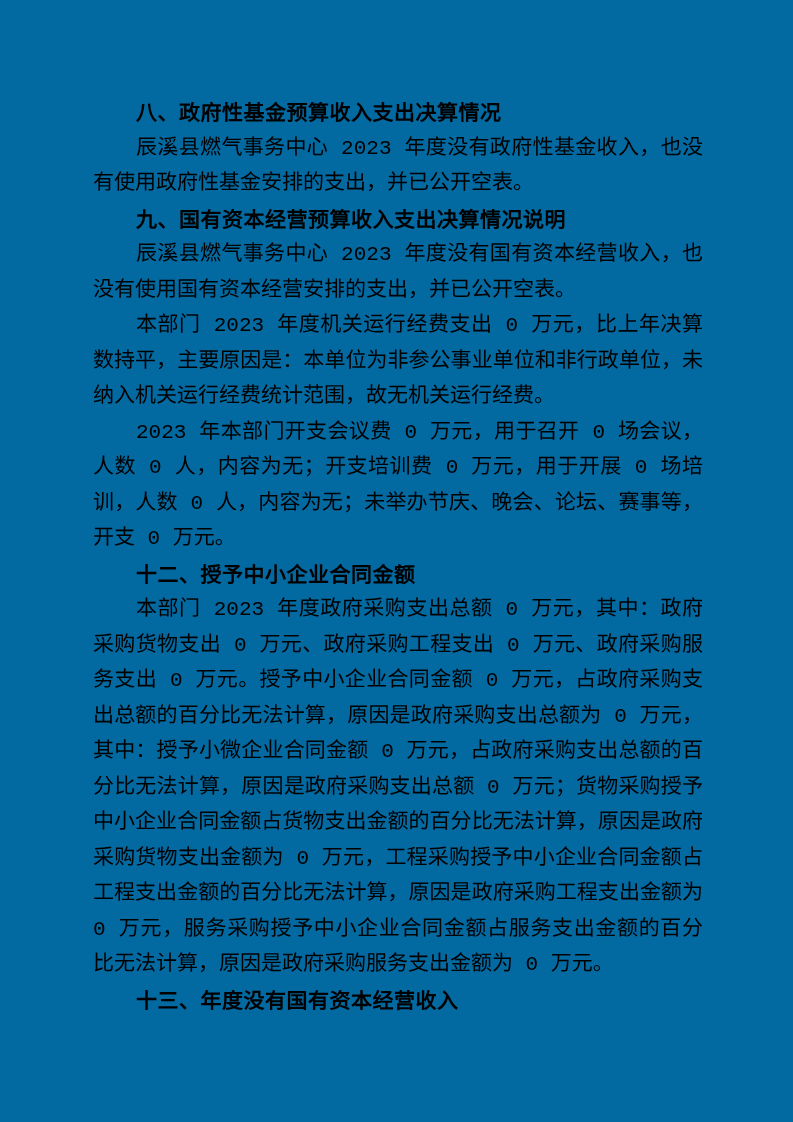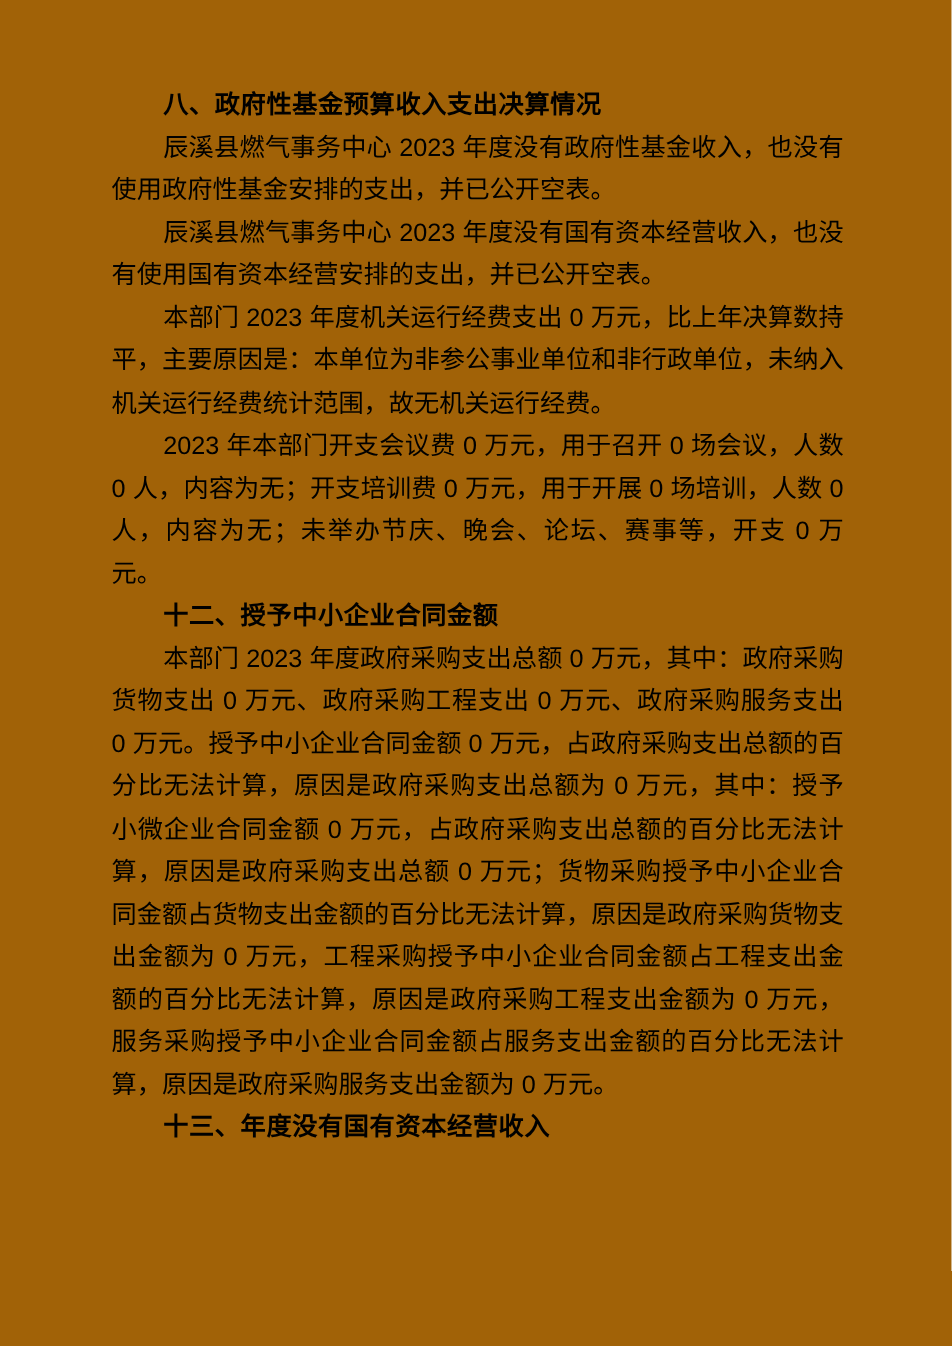--- a/index.html
+++ b/index.html
@@ -5,56 +5,57 @@
   html, body {
     margin: 0;
     padding: 0;
     background: #ffffff;
   }
   .page {
     position: relative;
     width: 793px;
     height: 1122px;
     margin: 0 auto;
-    background: #a16207;
+    background: #0369a1;
     box-sizing: border-box;
-    padding: 70px 90px 0 93px;
+    padding: 95px 90px 0 93px;
     overflow: hidden;
     color: #000000;
   }
   .doc-heading {
     margin: 0;
     font-family: "Liberation Sans", "DejaVu Sans", sans-serif;
     font-weight: 700;
     font-size: 21px;
     line-height: 35.5px;
     text-indent: 43px;
     letter-spacing: 0.5px;
     color: #000000;
   }
   .doc-paragraph {
     margin: 0;
-    font-family: Liberation Sans, sans-serif;
+    font-family: Liberation Mono, monospace;
     font-weight: 400;
     font-size: 21px;
     line-height: 35.5px;
     text-indent: 43px;
     text-align: justify;
     text-justify: inter-ideograph;
     color: #000000;
   }
 </style>
 </head>
 <body>
 
 <div class="page">
 
   <h2 class="doc-heading">八、政府性基金预算收入支出决算情况</h2>
   <p class="doc-paragraph">辰溪县燃气事务中心 2023 年度没有政府性基金收入，也没有使用政府性基金安排的支出，并已公开空表。</p>
 
+  <h2 class="doc-heading">九、国有资本经营预算收入支出决算情况说明</h2>
   <p class="doc-paragraph">辰溪县燃气事务中心 2023 年度没有国有资本经营收入，也没有使用国有资本经营安排的支出，并已公开空表。</p>
 
   <p class="doc-paragraph">本部门 2023 年度机关运行经费支出 0 万元，比上年决算数持平，主要原因是：本单位为非参公事业单位和非行政单位，未纳入机关运行经费统计范围，故无机关运行经费。</p>
 
   <p class="doc-paragraph">2023 年本部门开支会议费 0 万元，用于召开 0 场会议，人数 0 人，内容为无；开支培训费 0 万元，用于开展 0 场培训，人数 0 人，内容为无；未举办节庆、晚会、论坛、赛事等，开支 0 万元。</p>
 
   <h2 class="doc-heading">十二、授予中小企业合同金额</h2>
   <p class="doc-paragraph">本部门 2023 年度政府采购支出总额 0 万元，其中：政府采购货物支出 0 万元、政府采购工程支出 0 万元、政府采购服务支出 0 万元。授予中小企业合同金额 0 万元，占政府采购支出总额的百分比无法计算，原因是政府采购支出总额为 0 万元，其中：授予小微企业合同金额 0 万元，占政府采购支出总额的百分比无法计算，原因是政府采购支出总额 0 万元；货物采购授予中小企业合同金额占货物支出金额的百分比无法计算，原因是政府采购货物支出金额为 0 万元，工程采购授予中小企业合同金额占工程支出金额的百分比无法计算，原因是政府采购工程支出金额为 0 万元，服务采购授予中小企业合同金额占服务支出金额的百分比无法计算，原因是政府采购服务支出金额为 0 万元。</p>
 
   <h2 class="doc-heading">十三、年度没有国有资本经营收入</h2>

